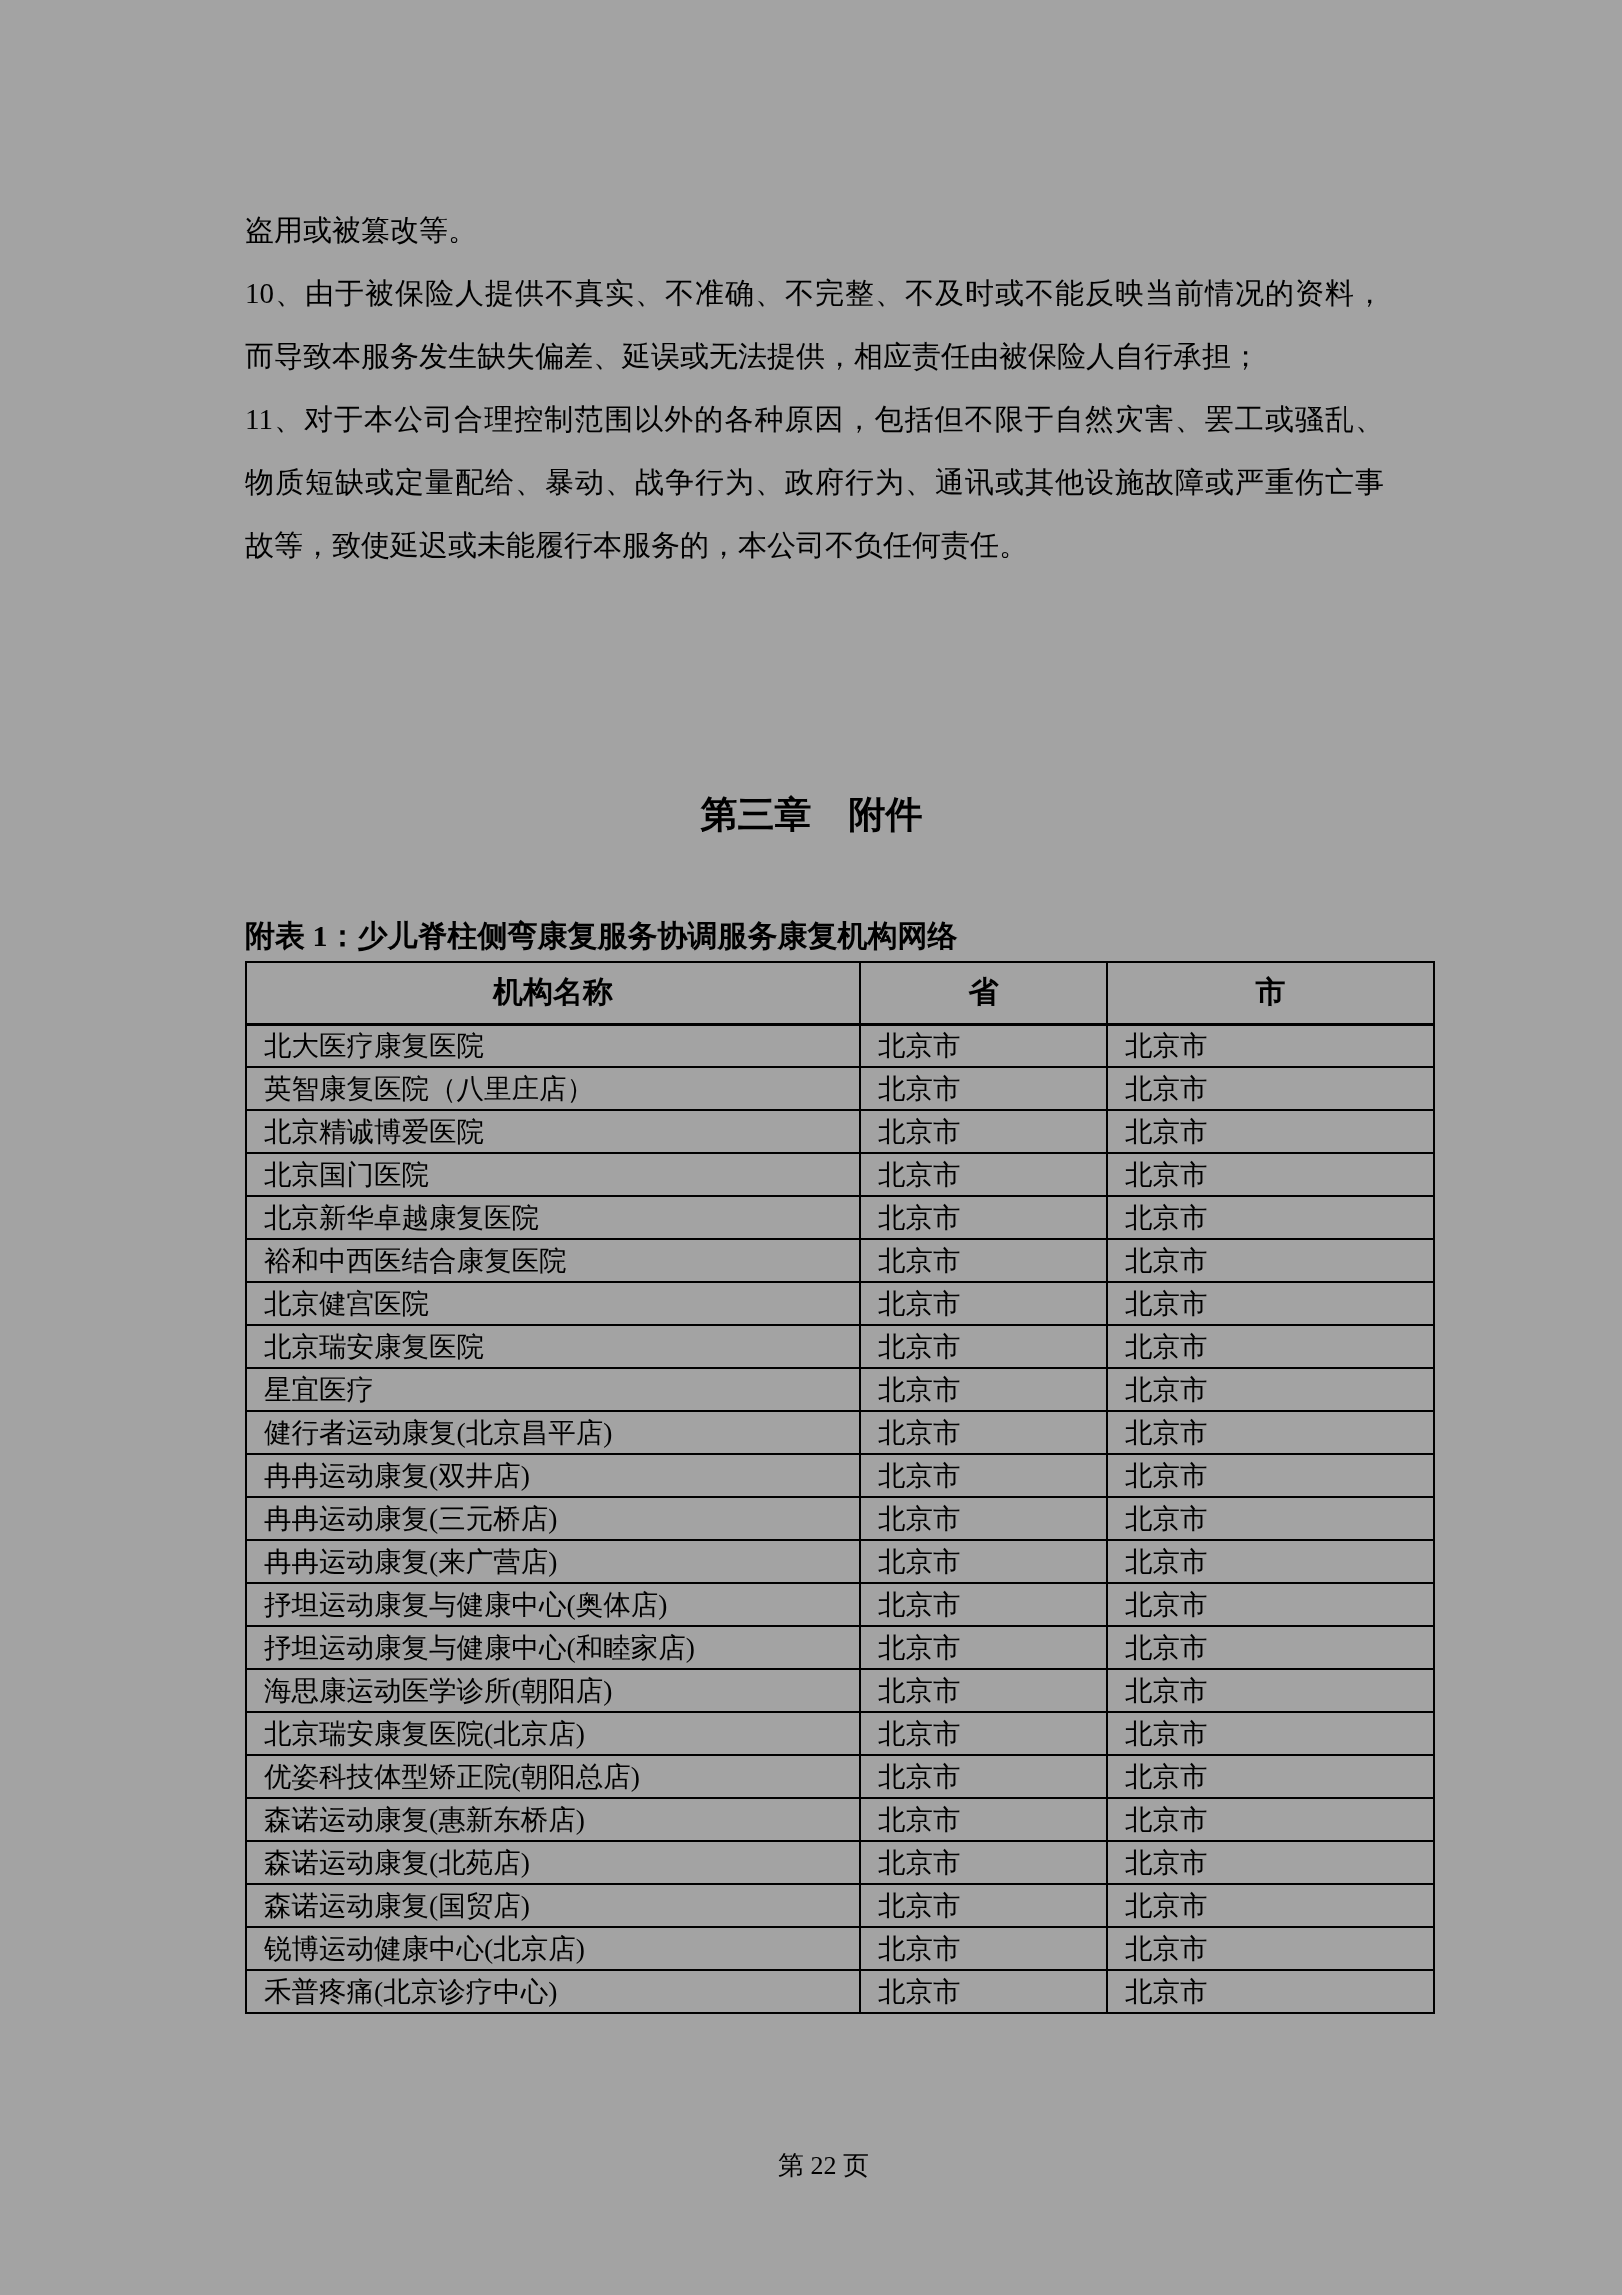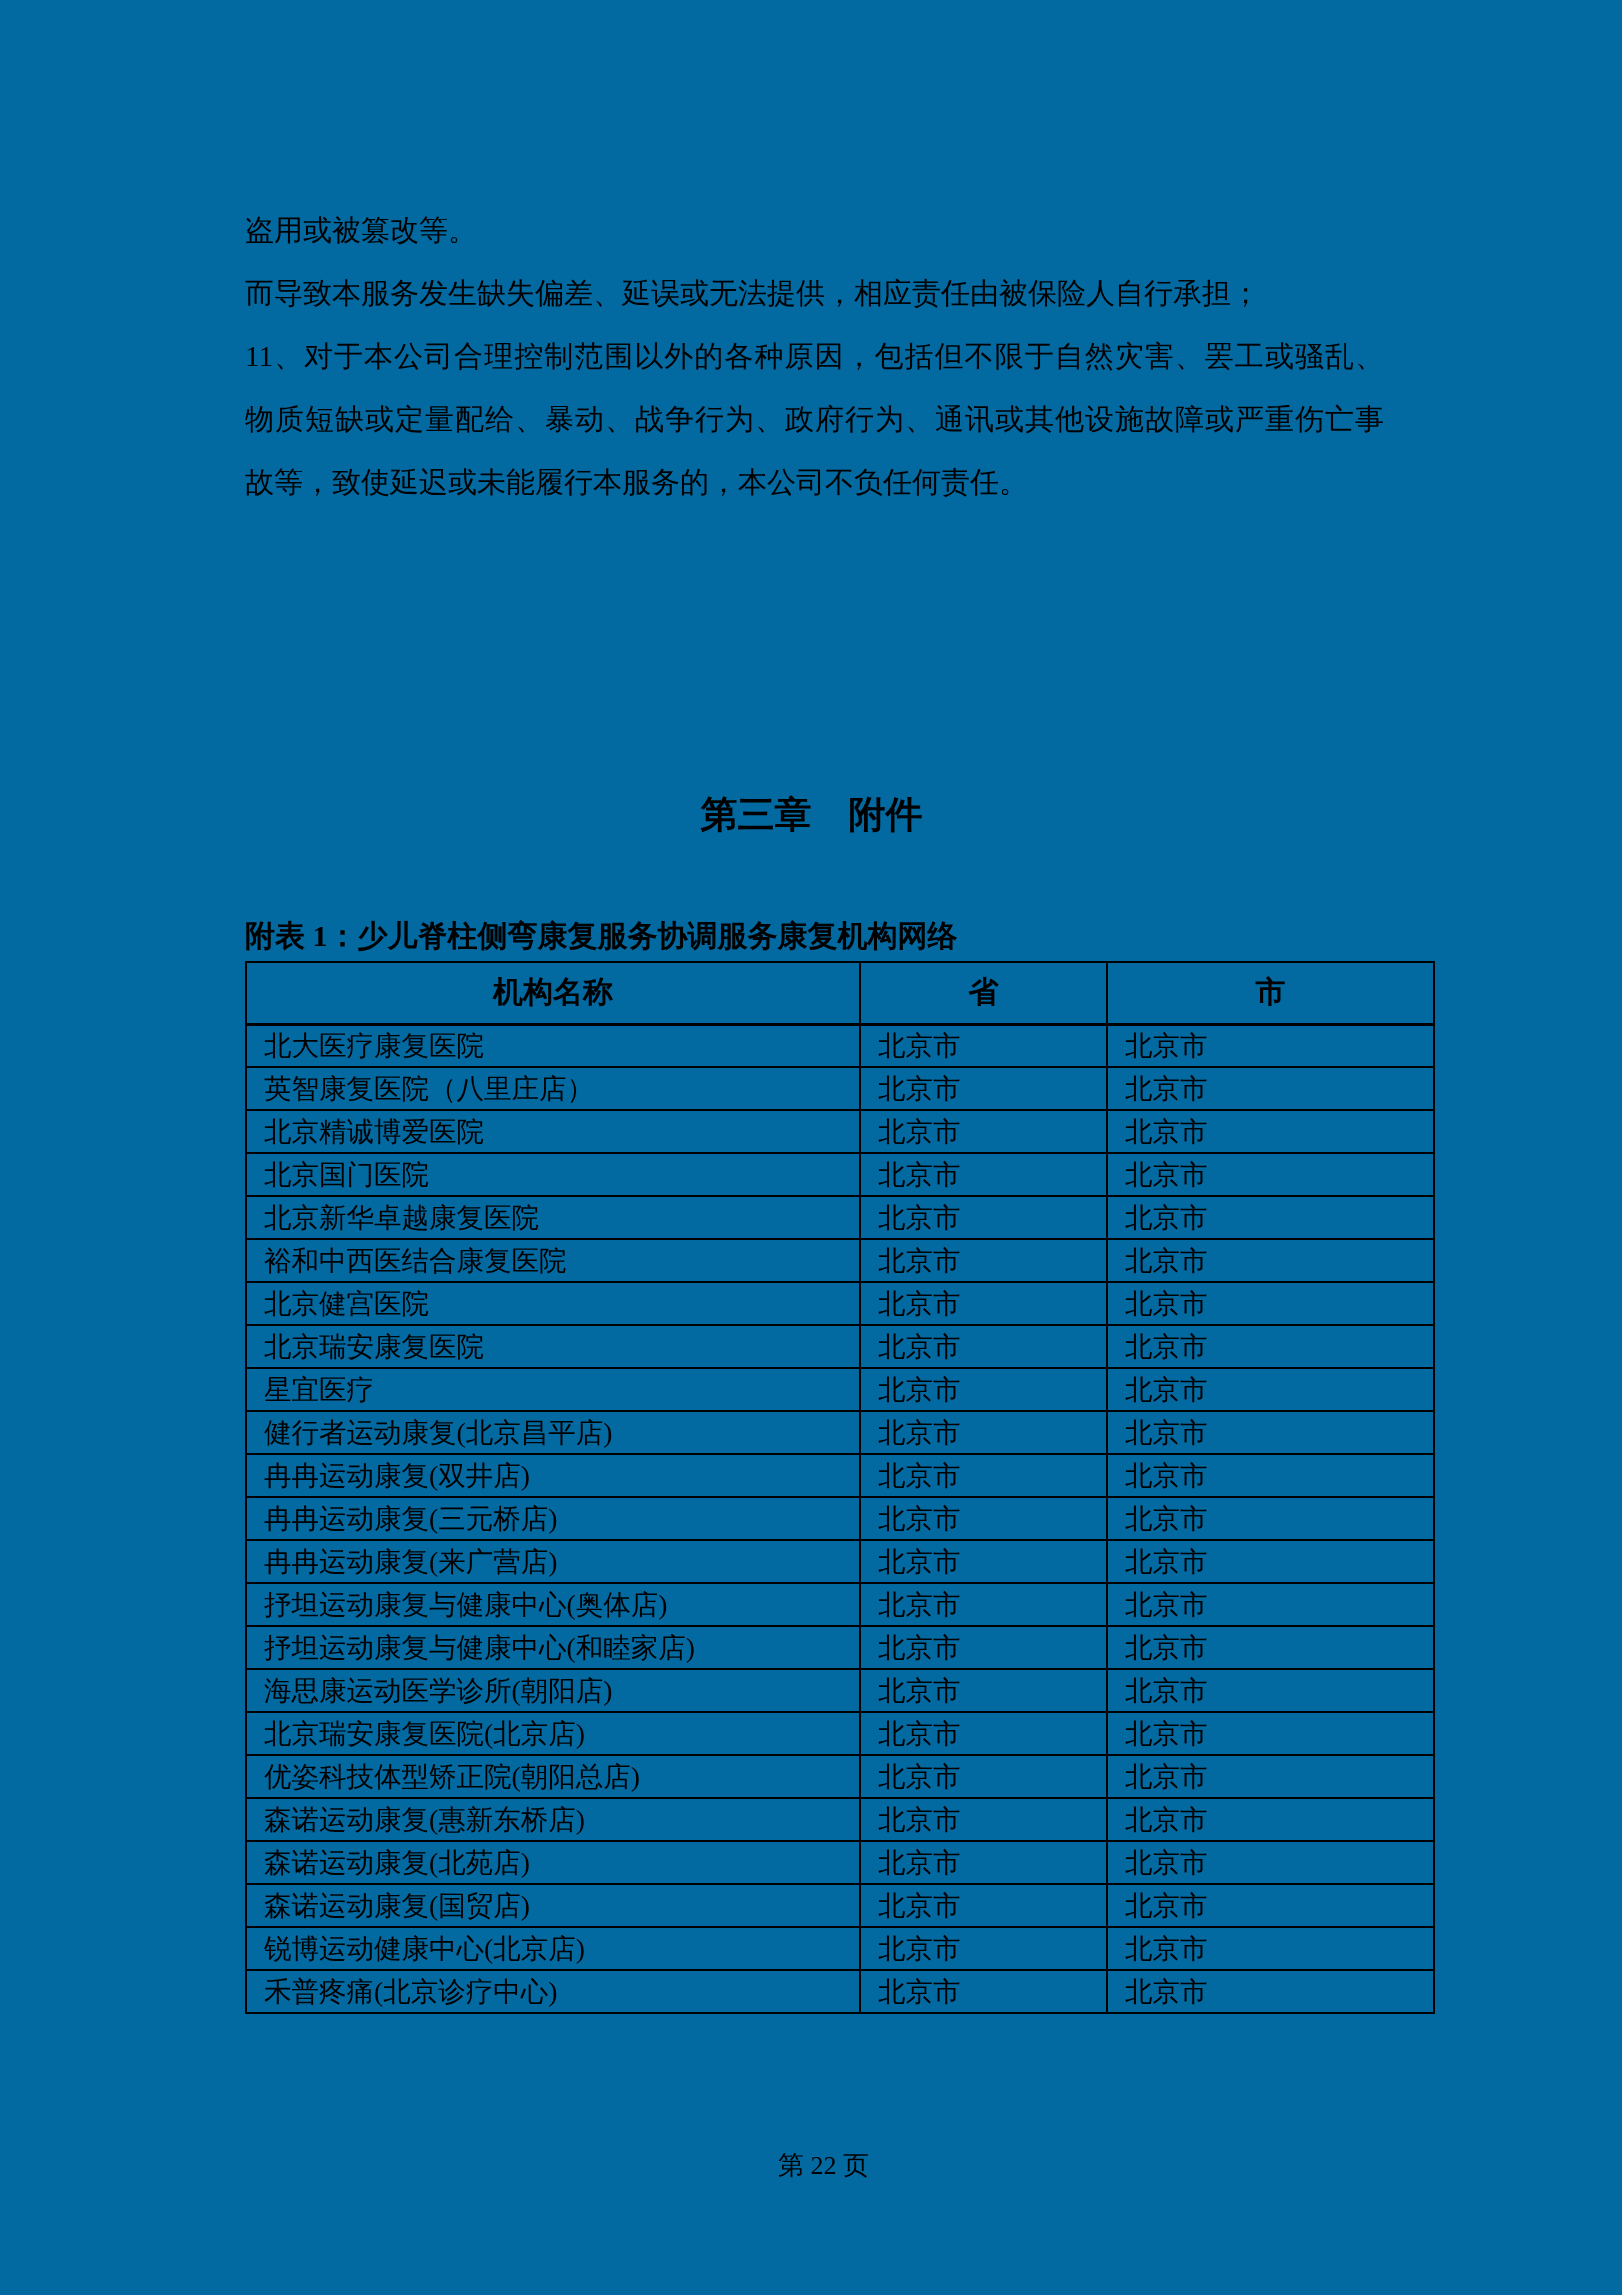--- a/index.html
+++ b/index.html
@@ -1,20 +1,20 @@
 <!DOCTYPE html>
 <html style="font-size:10.5px"><head>
 <meta charset="utf-8">
 <style>
   html, body { margin: 0; padding: 0; background: #ffffff; }
   .page {
     position: relative;
     width: 1623px;
     height: 2295px;
-    background: #0369a1;
+    background: #a3a3a3;
     color: #000000;
     font-family: "Liberation Serif", "DejaVu Serif", serif;
     overflow: hidden;
   }
   .para-block {
     position: absolute;
     left: 245px;
     top: 199px;
     width: 1139px;
     font-size: 29px;
@@ -87,20 +87,21 @@
     margin-top: 17px;
   }
 </style>
 </head>
 <body>
 
 <div class="page">
 
   <div class="para-block">
     <div class="para-line">盗用或被篡改等。</div>
+    <div class="para-line justified">10、由于被保险人提供不真实、不准确、不完整、不及时或不能反映当前情况的资料，</div>
     <div class="para-line">而导致本服务发生缺失偏差、延误或无法提供，相应责任由被保险人自行承担；</div>
     <div class="para-line justified">11、对于本公司合理控制范围以外的各种原因，包括但不限于自然灾害、罢工或骚乱、</div>
     <div class="para-line justified">物质短缺或定量配给、暴动、战争行为、政府行为、通讯或其他设施故障或严重伤亡事</div>
     <div class="para-line">故等，致使延迟或未能履行本服务的，本公司不负任何责任。</div>
   </div>
 
   <div class="chapter-heading">第三章　附件</div>
 
   <div class="table-title">附表 1：少儿脊柱侧弯康复服务协调服务康复机构网络</div>
 

